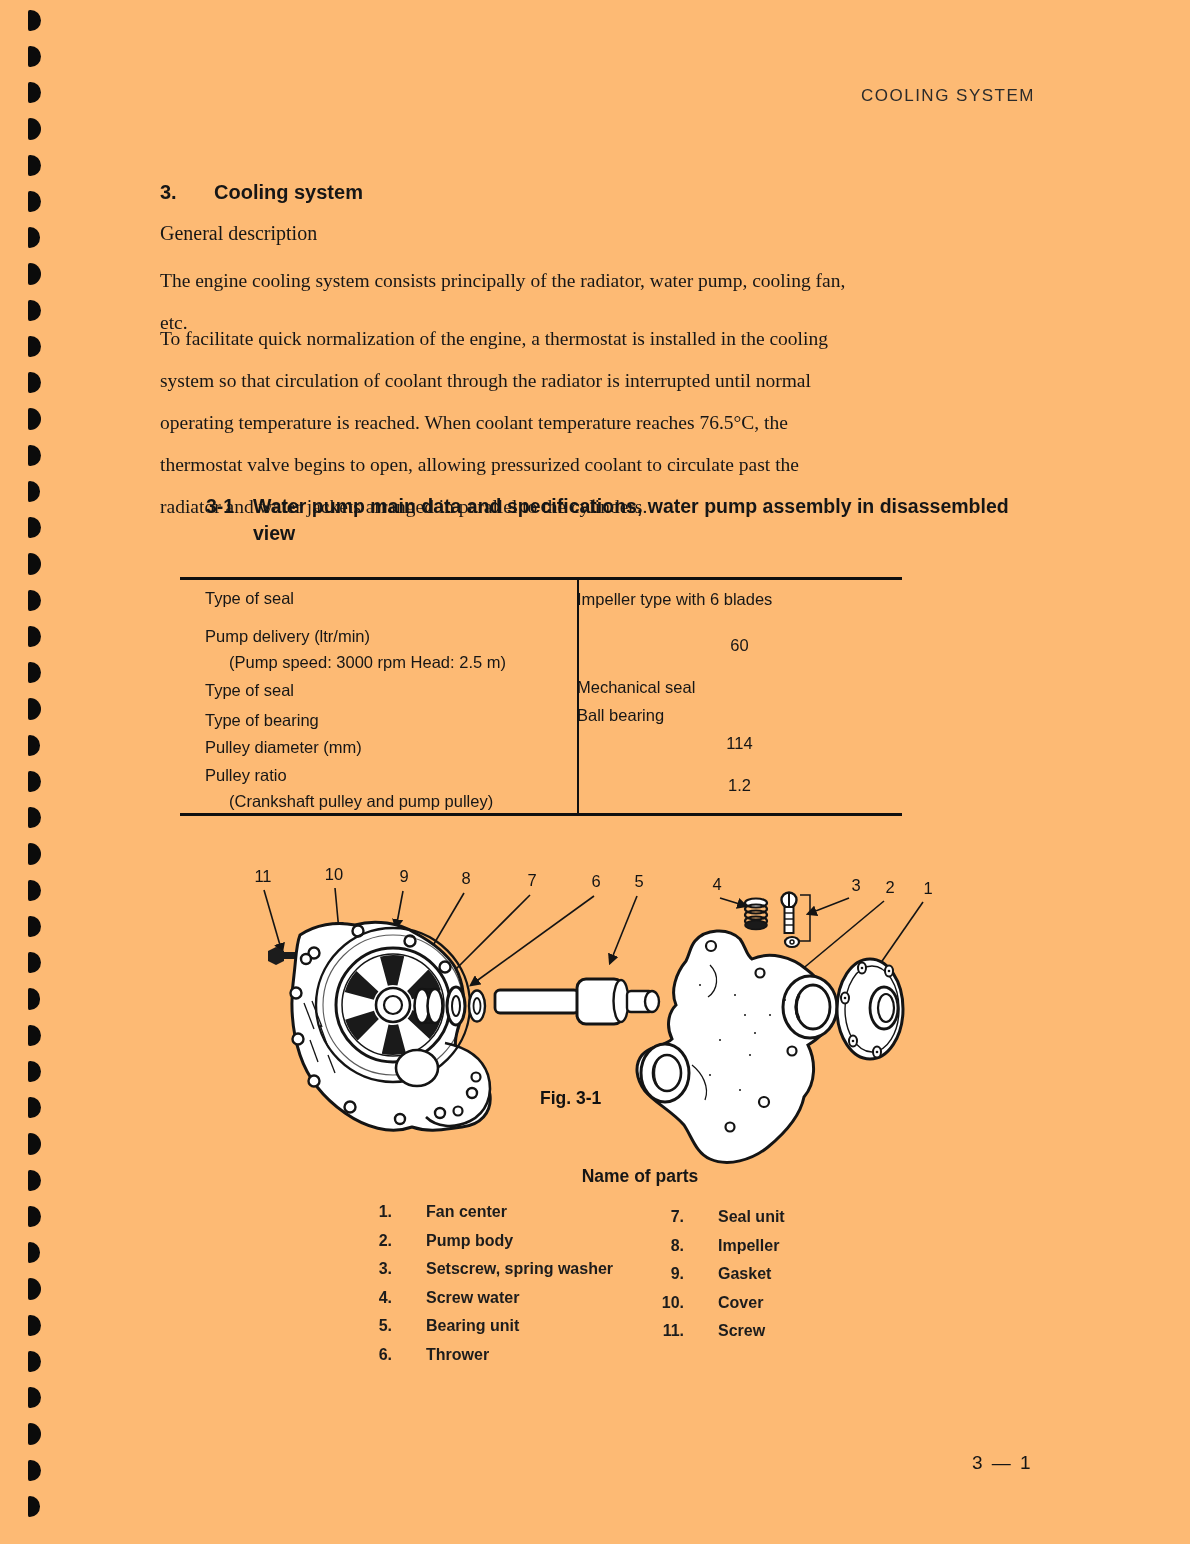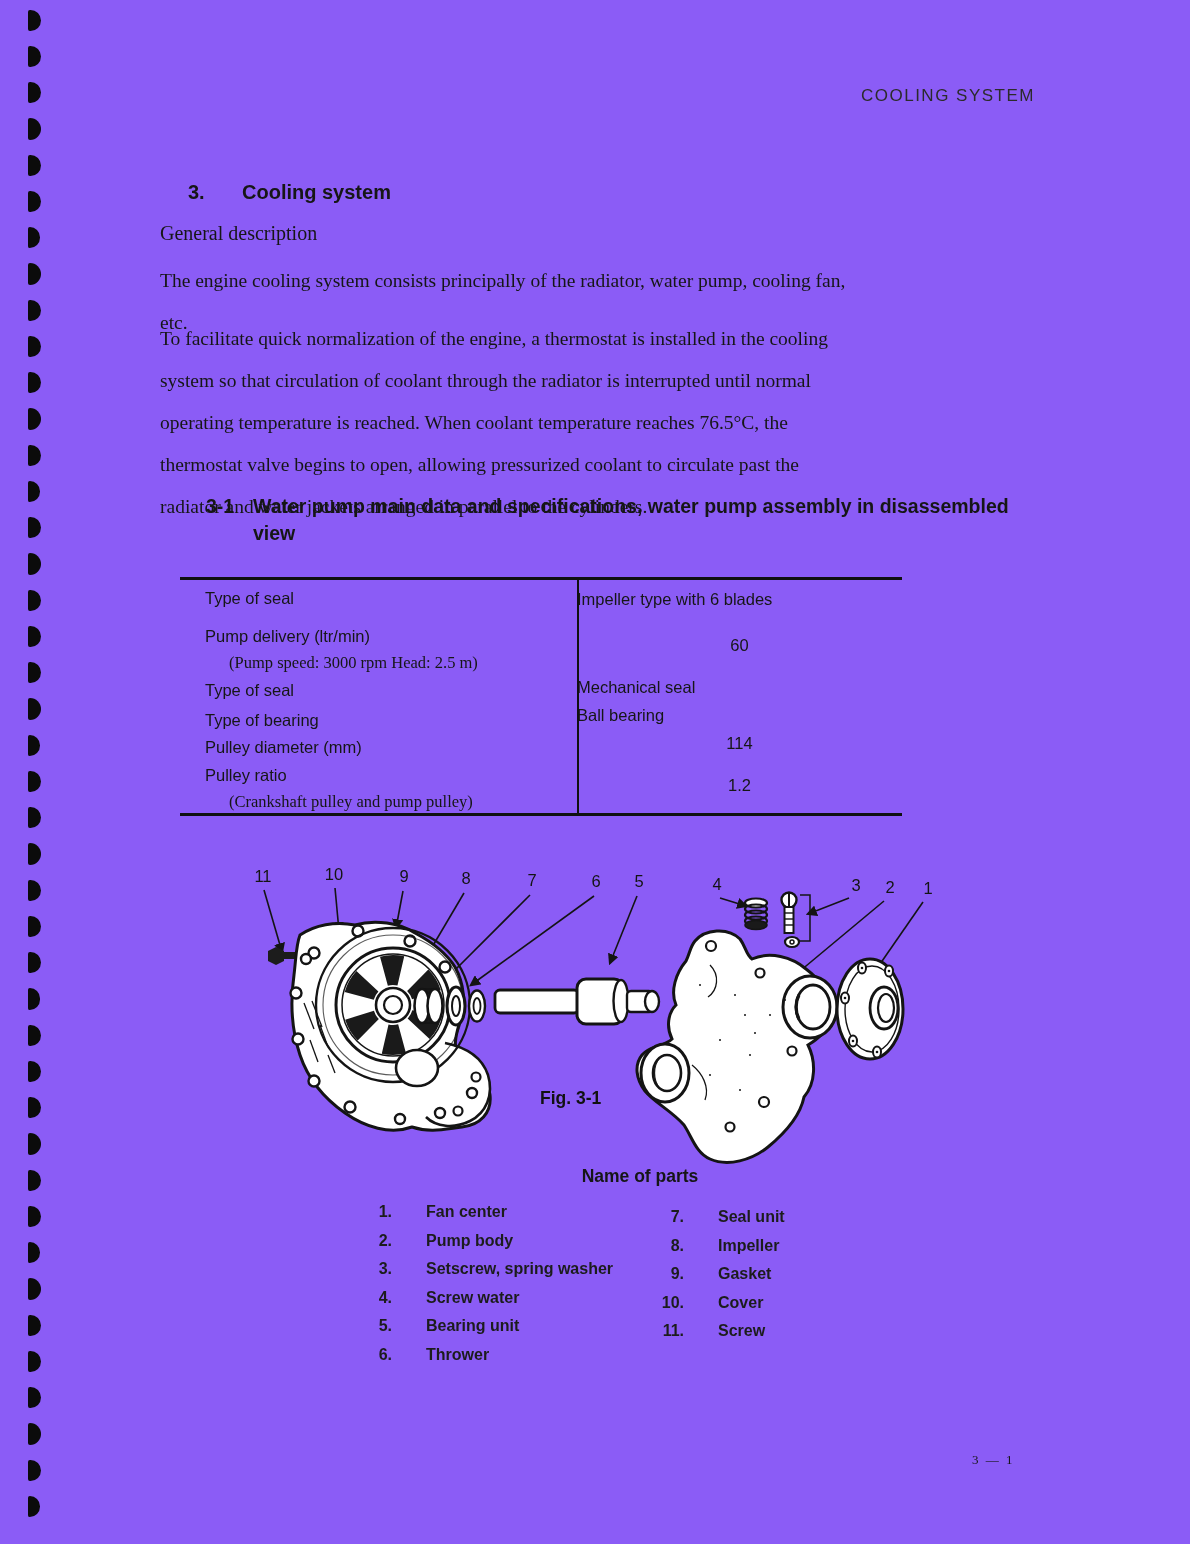--- a/index.html
+++ b/index.html
@@ -1,69 +1,69 @@
 <!DOCTYPE html>
 <html><head>
 <meta charset="utf-8">
 <style>
   html,body { margin:0; padding:0; background:#e8e8e8; }
   .page {
     position:relative; width:1190px; height:1544px;
-    background:#8b5cf6; color:#161616; overflow:hidden;
+    background:#fdba74; color:#161616; overflow:hidden;
     font-family:"Liberation Sans", sans-serif;
   }
   
   .binding { position:absolute; left:28px; top:10px; display:flex; flex-direction:column; gap:15px; }
   .hole { width:13px; height:21px; background:#0b0b0b; border-radius:2px 11px 11px 2px / 2px 11px 11px 2px; }
   .hole:nth-child(4n) { height:22px; }
   .hole:nth-child(7n) { width:12px; }
 
   .header { position:absolute; top:86px; right:155px; font-size:17px; letter-spacing:1.5px; color:#2b2b2b; }
 
-  .sec-title { position:absolute; left:160px; top:181px; font-weight:bold; font-size:20px;margin-left:28px; }
+  .sec-title { position:absolute; left:160px; top:181px; font-weight:bold; font-size:20px; }
   .sec-num { display:inline-block; width:54px; }
 
   .gen-desc { position:absolute; left:160px; top:222px; font-family:"Liberation Serif", serif; font-size:20px; }
 
   .para { position:absolute; left:160px; width:884px; font-family:"Liberation Serif", serif;
           font-size:19.5px; line-height:42px; white-space:pre-line; }
   .p1 { top:260px; }
   .p2 { top:318px; }
 
   .subsec { position:absolute; left:158px; top:493px; font-weight:bold; font-size:19.5px; line-height:27px; display:flex; }
   .subsec-num { width:47px; flex:none;margin-left:48px; }
   .subsec-title { white-space:pre-line; }
 
   .spec-table { position:absolute; left:180px; top:577px; width:722px;
                 border-top:3.5px solid #101010; border-bottom:3.5px solid #101010; }
   .vline { position:absolute; left:397px; top:0; bottom:0; width:2px; background:#101010; }
   .trow { display:flex;justify-content:space-between; }
   .tlabel { width:397px; padding:7px 0 0 25px; box-sizing:border-box; font-size:16.5px; line-height:23px; }
-  .l2 { padding-left:24px; padding-top:3px;font-family:Liberation Serif, serif; }
+  .l2 { padding-left:24px; padding-top:3px; }
   .tval { flex:1; display:flex; align-items:center; font-size:16.5px; }
   .val-left { }
   .val-center { justify-content:center; }
 
   .figure { position:absolute; left:240px; top:855px; }
   .figure text { font-family:"Liberation Sans", sans-serif; }
   .callout { font-size:16.5px; fill:#141414; text-anchor:middle; }
   .lead { stroke:#141414; stroke-width:1.6; fill:none; }
   .ln { stroke:#141414; fill:#fff; }
   .fig-caption { font-size:17.5px; font-weight:bold; fill:#111; }
 
   .parts-title { position:absolute; left:440px; top:1166px; width:400px; text-align:center;
                  font-size:17.5px; font-weight:bold; }
   .parts { position:absolute; list-style:none; margin:0; padding:0; font-size:16px; font-weight:bold; color:#1c1c1c; }
   .parts li { display:flex; margin-bottom:10.5px; }
   .parts .pn { width:36px; text-align:right; margin-right:34px; flex:none; }
   .parts-left  { left:356px; top:1203px; }
   .parts-right { left:648px; top:1208px; }
 
-  .pagenum { position:absolute; left:972px; top:1452px; font-family:Liberation Serif, serif;
-             font-size:13px; letter-spacing:2px; }
+  .pagenum { position:absolute; left:972px; top:1452px; font-family:Liberation Sans, sans-serif;
+             font-size:19px; letter-spacing:2px; }
 </style>
 </head>
 <body>
 
 <div class="page">
 
   <div class="binding" id="binding">
       <div class="hole"></div>
       <div class="hole"></div>
       <div class="hole"></div>

